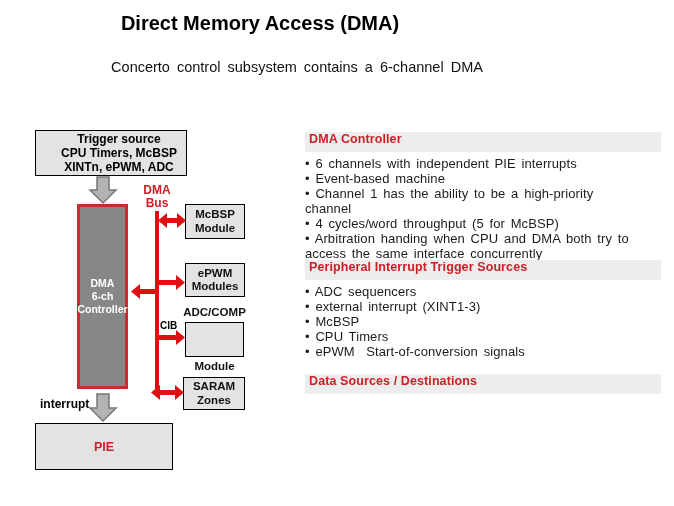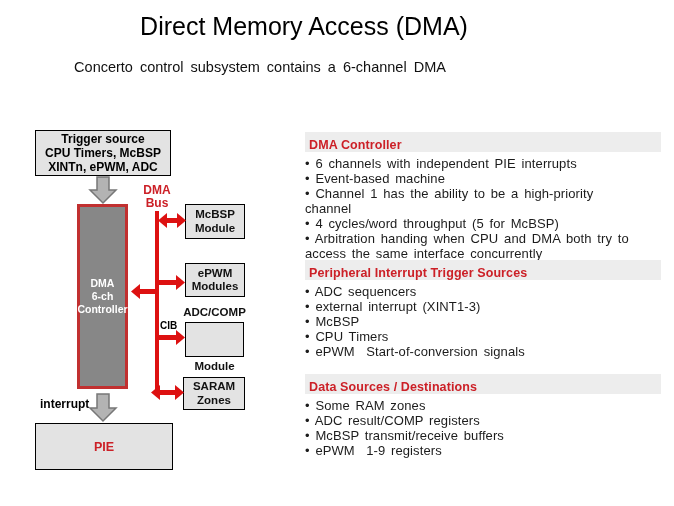--- a/index.html
+++ b/index.html
@@ -1,32 +1,32 @@
 <!DOCTYPE html>
 <html><head>
 <meta charset="utf-8">
 <style>
   html,body{margin:0;padding:0;background:#fff;}
   #page{position:relative;width:674px;height:506px;background:#ffffff;overflow:hidden;
         font-family:"Liberation Sans",sans-serif;}
   .abs{position:absolute;}
 
   
-  .title{top:12px;left:0;width:520px;text-align:center;font-size:25px;font-weight:normal;color:#000;padding-left:44px;}
-  .subtitle{top:59px;left:0;width:520px;text-align:center;font-size:14.5px;color:#111;word-spacing:3px;}
+  .title{top:12px;left:0;width:520px;text-align:center;font-size:20px;font-weight:bold;color:#000;}
+  .subtitle{top:59px;left:0;width:520px;text-align:center;font-size:14.5px;color:#111;word-spacing:3px;padding-left:37px;}
 
   
   .gbox{background:#e3e3e3;border:1px solid #000;display:flex;flex-direction:column;
         align-items:center;justify-content:center;text-align:center;}
   .gbox .bl{font-weight:bold;font-size:12px;line-height:14px;color:#000;}
   .modbox{background:#e3e3e3;border:1px solid #000;display:flex;flex-direction:column;
         align-items:center;justify-content:center;text-align:center;}
   .modbox .ml{font-weight:bold;font-size:11.5px;line-height:13.5px;color:#111;white-space:nowrap;}
 
-  .trigger{left:35px;top:130px;width:134px;height:44px;}
+  .trigger{left:35px;top:130px;width:134px;height:44px;padding-left:16px;}
   .red{color:#cc2027;}
 
   .dmactrl{left:77px;top:204px;width:51px;height:185px;background:#878787;
            border:3px solid #c13030;box-sizing:border-box;display:flex;flex-direction:column;
            align-items:center;justify-content:center;text-align:center;}
   .dmactrl .wl{color:#fff;font-weight:bold;font-size:10.5px;line-height:13px;white-space:nowrap;}
 
   .buslabel{left:138px;top:184px;width:38px;text-align:center;color:#cc2027;
             font-weight:bold;font-size:12px;line-height:13px;}
 
@@ -36,21 +36,21 @@
   .saram{left:183px;top:377px;width:60px;height:31px;}
 
   .ciblabel{left:160px;top:320px;font-weight:bold;font-size:10px;color:#000;}
   .interrupt{left:40px;top:397px;font-weight:bold;font-size:12px;color:#000;}
   .pie{left:35px;top:423px;width:136px;height:45px;}
   .pie .pl{font-weight:bold;font-size:12.5px;color:#cc2027;}
 
   
   .section{left:305px;width:356px;}
   .s1{top:132px;} .s2{top:260px;} .s3{top:374px;}
-  .band{height:20px;background:#ededed;display:flex;align-items:flex-end;}
+  .band{height:20px;background:#ededed;display:flex;align-items:flex-start;}
   .band .h{color:#cc2027;font-weight:bold;font-size:12.5px;padding-left:4px;letter-spacing:0.1px;}
   .bullets{width:336px;margin-top:4px;font-size:13px;line-height:15px;color:#1c1c1c;
            word-spacing:2px;letter-spacing:0.1px;}
   .bullet{white-space:pre-wrap;}
   .bullet::before{content:"• ";}
 
   svg.overlay{position:absolute;left:0;top:0;pointer-events:none;}
 </style>
 </head>
 <body>
@@ -160,21 +160,15 @@
       <div class="bullet">McBSP</div>
       <div class="bullet">CPU Timers</div>
       <div class="bullet">ePWM  Start-of-conversion signals</div>
     </div>
   </div>
 
   <div class="abs section s3">
     <div class="band">
       <span class="h">Data Sources / Destinations</span>
     </div>
-    <div class="bullets">
-      <div class="bullet">Some RAM zones</div>
-      <div class="bullet">ADC result/COMP registers</div>
-      <div class="bullet">McBSP transmit/receive buffers</div>
-      <div class="bullet">ePWM  1-9 registers</div>
-    </div>
   </div>
 
 </div>
 
 </body></html>

